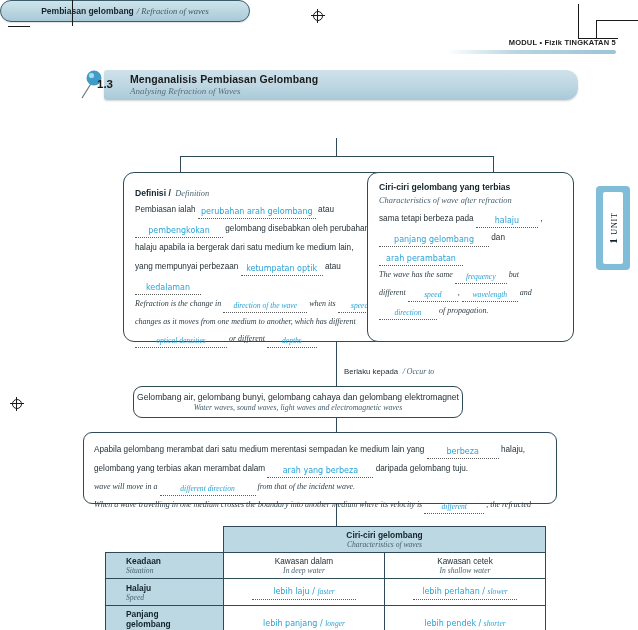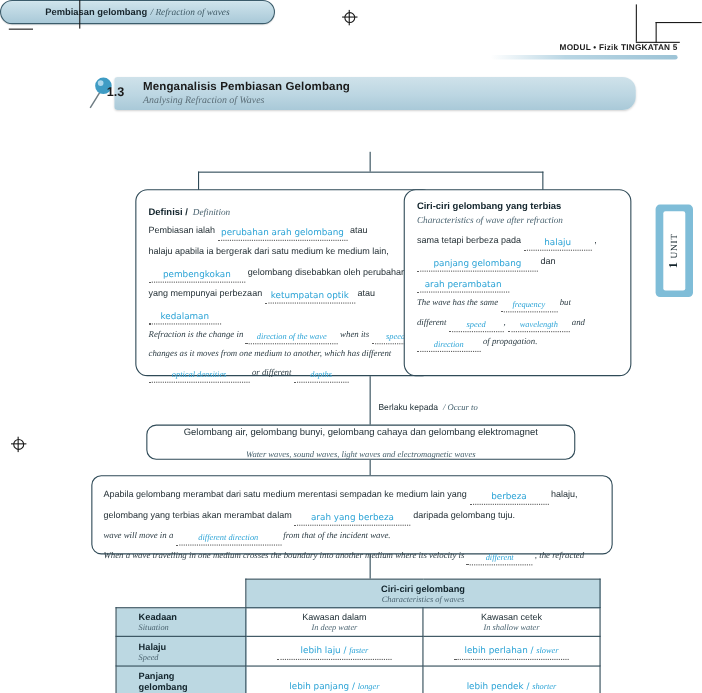--- a/index.html
+++ b/index.html
@@ -73,22 +73,22 @@
     border:1.3px solid #3b5c6b; border-radius:11px;
     display:flex; align-items:center; justify-content:center;
     box-shadow:0 1px 1px rgba(0,0,0,.12);
   }
   .node-top .ms { font-size:8.5px; font-weight:bold; color:#16242b; }
   .node-top .en { font-size:8.5px; font-style:italic; color:#3f5a66;
                   font-family:"Liberation Serif", serif; margin-left:3px;}
 
   .box-def  { left:83px;  top:172px; width:272px; height:170px; padding:9px 11px;margin-left:40px; }
   .box-char { left:367px; top:172px; width:207px; height:170px; padding:9px 11px; }
-  .box-occur{ left:133px; top:386px; width:390px; height:32px; border-radius:9px;
-              display:flex; flex-direction:column; align-items:center; justify-content:space-between; }
+  .box-occur{ left:133px; top:386px; width:330px; height:32px; border-radius:9px;
+              display:flex; flex-direction:column; align-items:center; justify-content:center; }
   .box-para { left:83px;  top:432px; width:474px; height:72px; padding:7px 10px; border-radius:9px; }
 
   .bhead-ms { font-size:8.6px; font-weight:bold; color:#12242c; }
   .bhead-en { font-size:8.4px; font-style:italic; color:#4a6370;
               font-family:"Liberation Serif", serif; }
 
   .ln { font-size:8.2px; color:#1f2b31; line-height:19px; white-space:nowrap; }
   .ln.en { font-style:italic; font-family:"Liberation Serif", serif;
            color:#2d3d45; font-size:8px; line-height:17px; }
 
@@ -230,26 +230,26 @@
       <span class="bhead-en">Definition</span>
     </div>
 
     <div class="ln">
       <span>Pembiasan ialah</span>
       <span class="blank" style="width:118px">perubahan arah gelombang</span>
       <span>atau</span>
     </div>
 
     <div class="ln">
-      <span>halaju apabila ia bergerak dari satu medium ke medium lain,</span>
-    </div>
-
-    <div class="ln">
       <span class="blank" style="width:88px">pembengkokan</span>
       <span>gelombang disebabkan oleh perubahan</span>
+    </div>
+
+    <div class="ln">
+      <span>halaju apabila ia bergerak dari satu medium ke medium lain,</span>
     </div>
 
     <div class="ln">
       <span>yang mempunyai perbezaan</span>
       <span class="blank" style="width:82px">ketumpatan optik</span>
       <span>atau</span>
     </div>
 
     <div class="ln">
       <span class="blank" style="width:66px">kedalaman</span>

